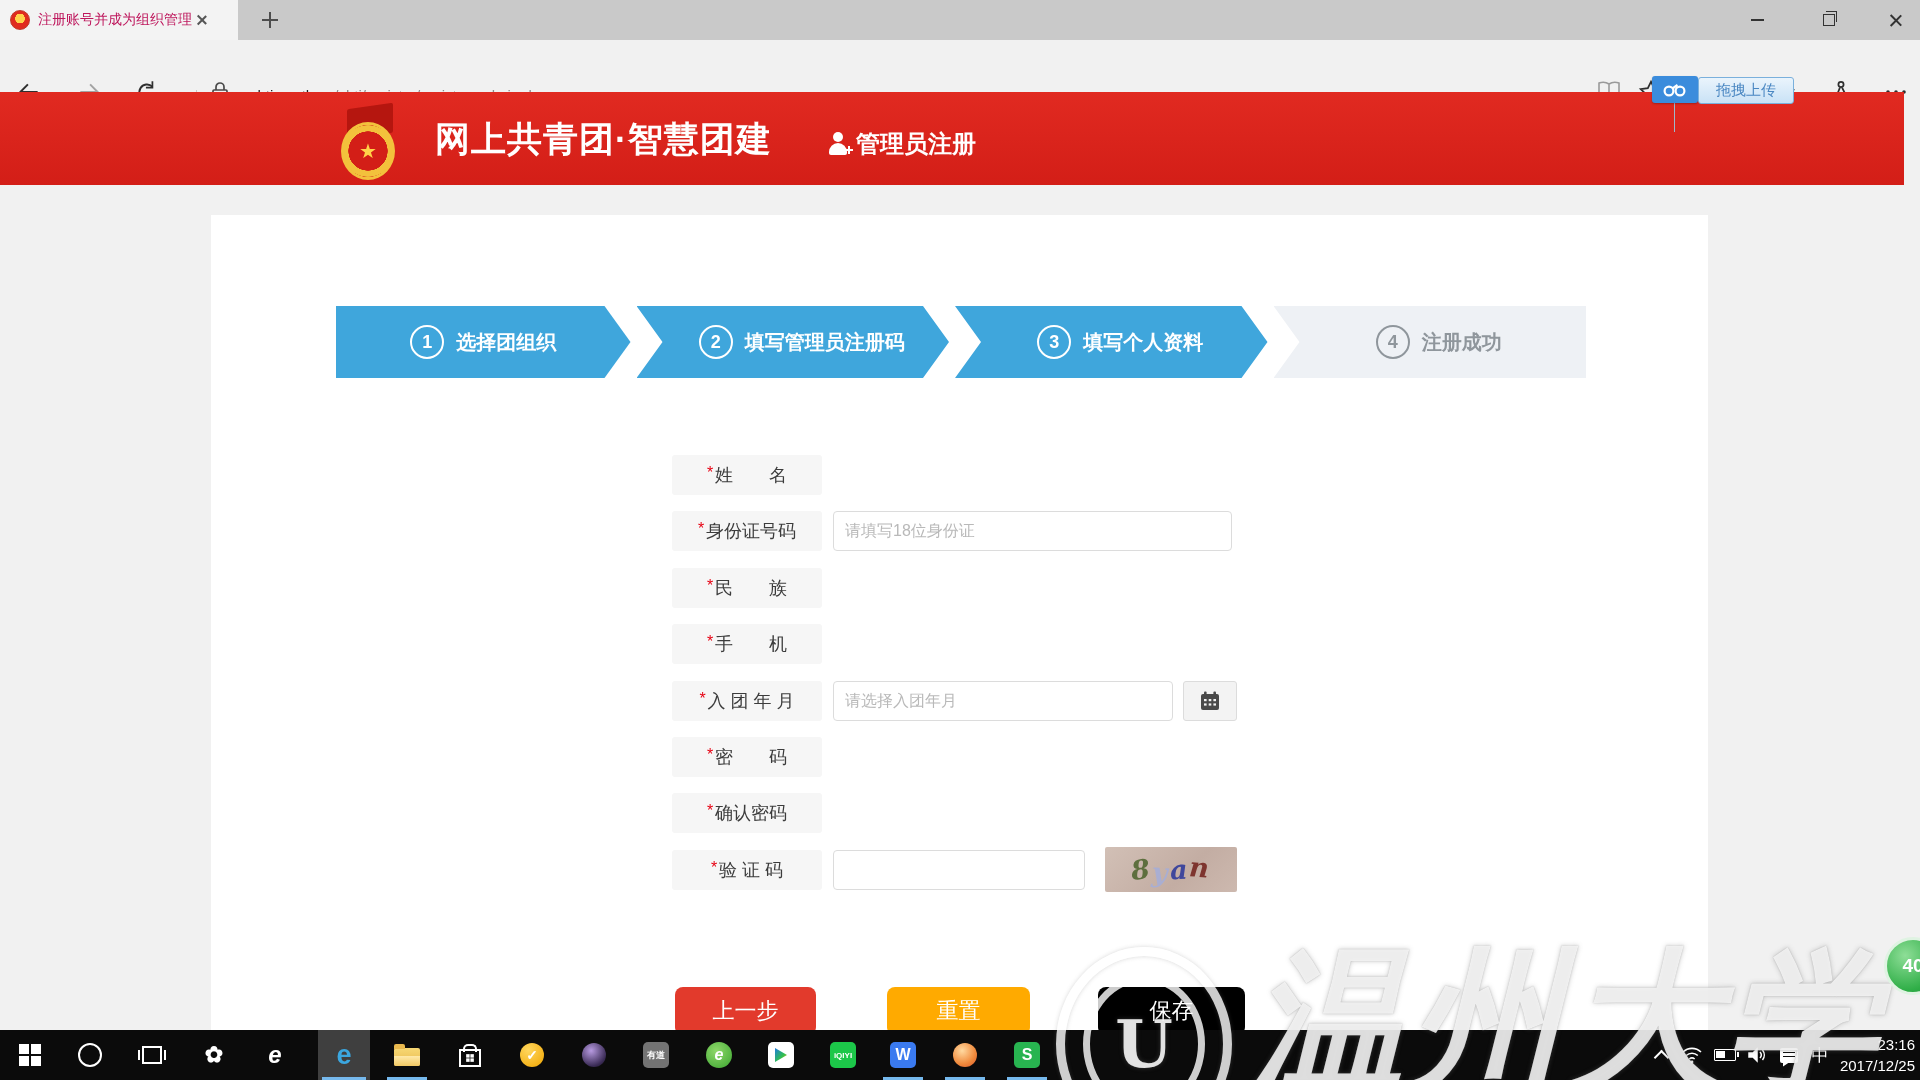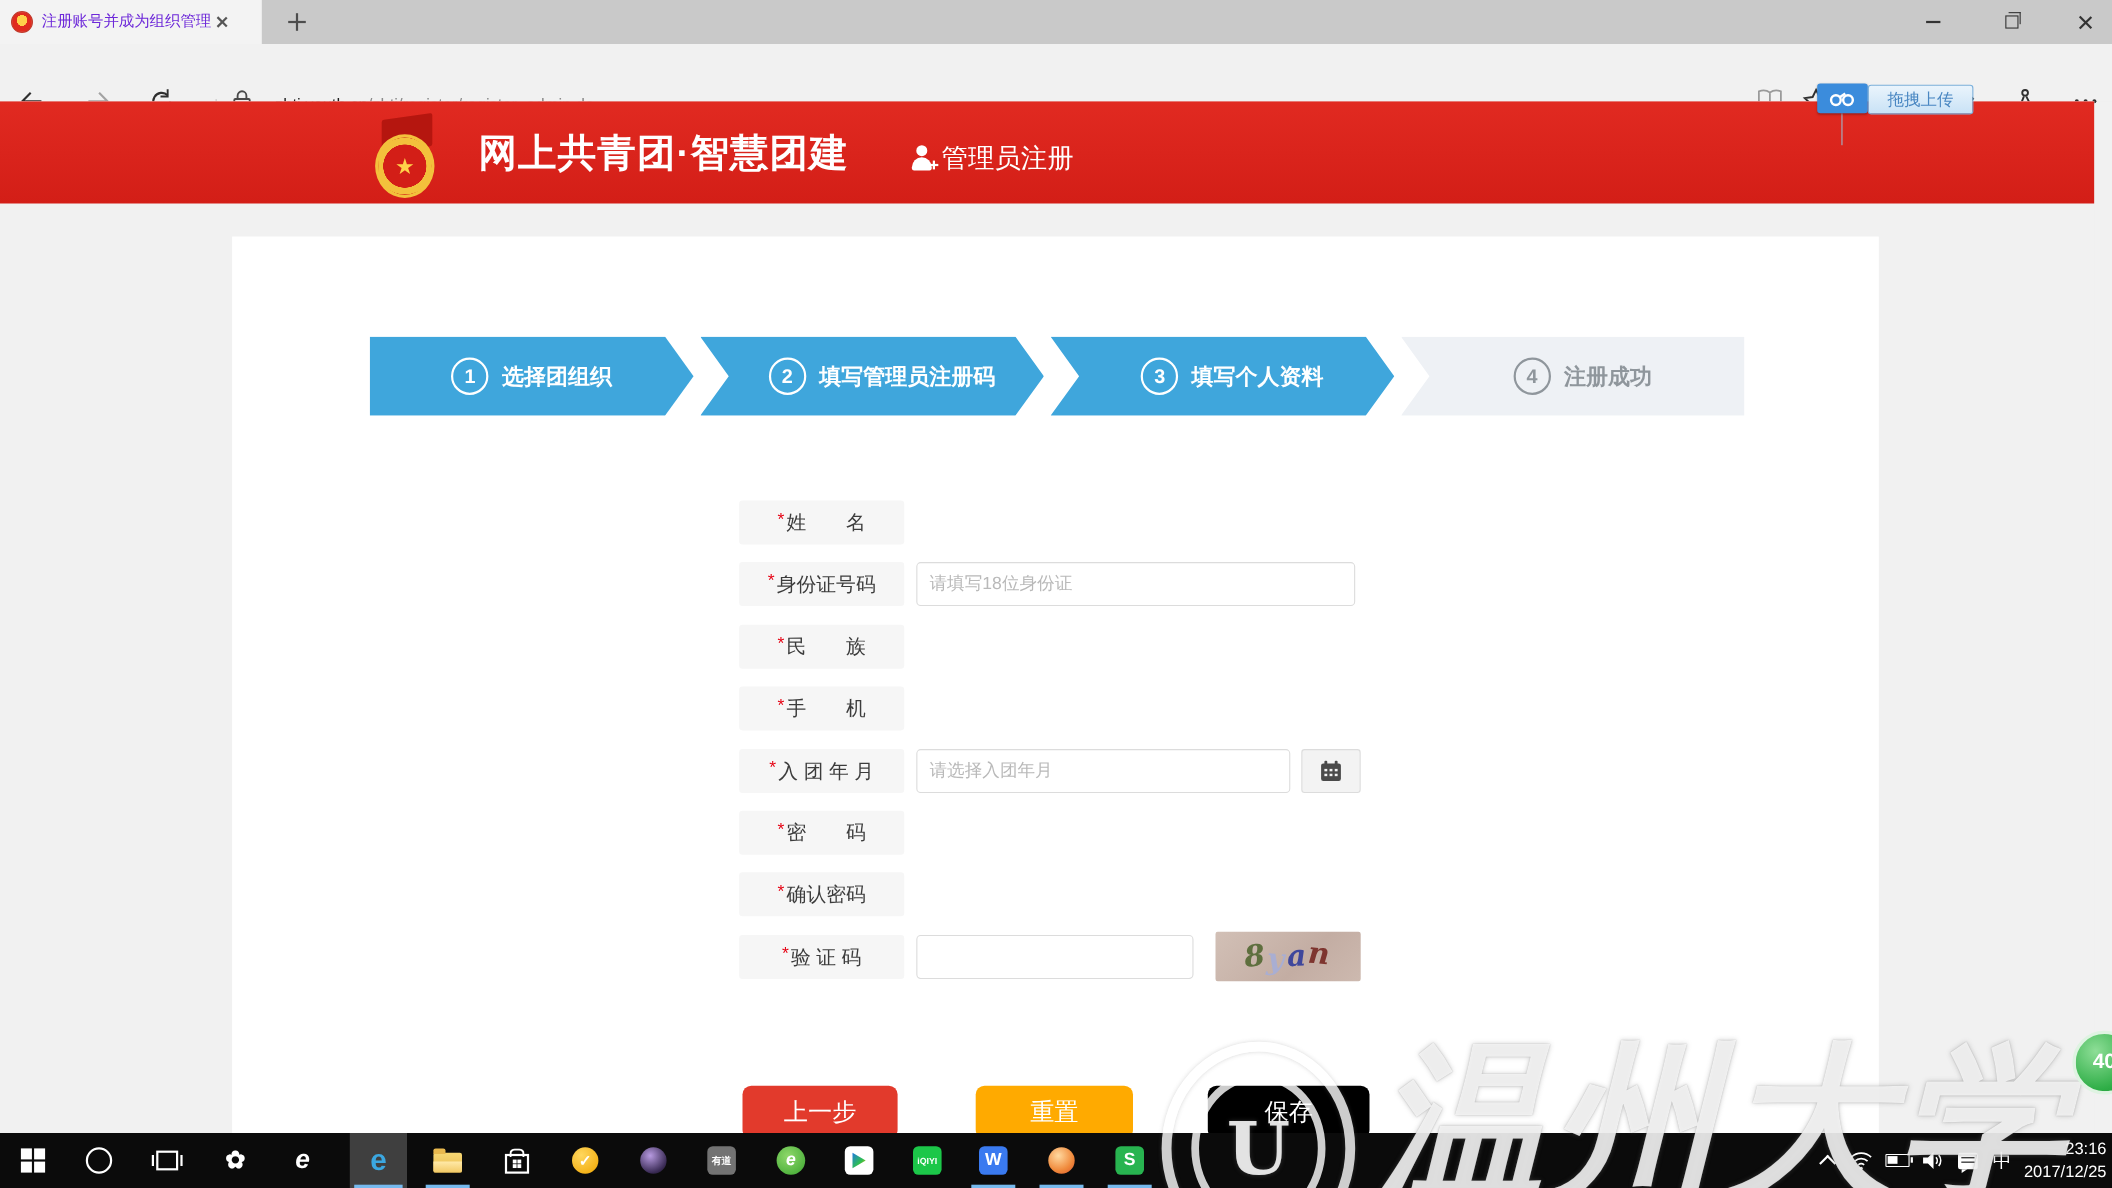--- a/index.html
+++ b/index.html
@@ -6,21 +6,21 @@
   .screen{position:relative;width:1920px;height:1080px;overflow:hidden;
           font-family:"Liberation Sans",sans-serif;background:#f1f1f1;}
 
   
   .tabbar{position:absolute;left:0;top:0;width:1920px;height:40px;background:#c9c9c9;}
   .tab{position:absolute;left:0;top:0;width:238px;height:40px;background:#f3f3f3;
        display:flex;align-items:center;padding:0 10px;box-sizing:border-box;}
   .favicon{width:18px;height:18px;border-radius:50%;flex:0 0 18px;
            background:radial-gradient(circle at 50% 42%,#ffd24a 0 35%,#e02b1e 36% 100%);
            border:1px solid #c0392b;}
-  .tab-title{margin-left:8px;font-size:14px;color:#6d28d9;white-space:nowrap;overflow:hidden;width:158px;}
+  .tab-title{margin-left:8px;font-size:14px;color:#be185d;white-space:nowrap;overflow:hidden;width:158px;}
   .xicon{position:relative;width:12px;height:12px;display:inline-block;}
   .xicon::before,.xicon::after{content:"";position:absolute;left:5px;top:0;width:1.5px;height:12px;background:#555;}
   .xicon::before{transform:rotate(45deg);} .xicon::after{transform:rotate(-45deg);}
   .plusicon{position:absolute;left:262px;top:12px;width:16px;height:16px;}
   .plusicon::before{content:"";position:absolute;left:0;top:7px;width:16px;height:2px;background:#4d4d4d;}
   .plusicon::after{content:"";position:absolute;left:7px;top:0;width:2px;height:16px;background:#4d4d4d;}
   .win-btn{position:absolute;top:0;width:46px;height:40px;display:flex;align-items:center;justify-content:center;}
   .win-min i{width:13px;height:0;border-top:2px solid #333;display:block;}
   .win-max i{width:10px;height:10px;border:1.6px solid #333;display:block;position:relative;background:#c9c9c9;}
   .win-max i::before{content:"";position:absolute;left:2px;top:-4px;width:10px;height:10px;border:1.6px solid #333;border-bottom:none;border-left:none;}
@@ -44,21 +44,21 @@
   .viewport{position:absolute;left:0;top:92px;width:1904px;height:938px;background:#f1f1f1;overflow:hidden;}
   .site-header{position:absolute;left:0;top:0;width:1904px;height:93px;
     background:linear-gradient(180deg,#e12a21,#d31e17);}
   .emblem{position:absolute;left:341px;top:14px;width:54px;height:72px;}
   .emblem .flag{position:absolute;left:6px;top:0;width:46px;height:30px;background:#b5160f;transform:skewY(-8deg);border-radius:2px;}
   .emblem .ring{position:absolute;left:0;top:16px;width:48px;height:52px;border-radius:50%;
     background:radial-gradient(circle,#d31e17 0 55%,#f3c13c 56% 72%,#d31e17 73%);
     border:3px solid #f3c13c;display:flex;align-items:center;justify-content:center;color:#ffd24a;font-size:20px;}
   .site-title{position:absolute;left:435px;top:24px;font-size:35px;font-weight:bold;color:#fff;letter-spacing:1px;}
   .admin-reg{position:absolute;left:828px;top:36px;display:flex;align-items:center;color:#fff;}
-  .admin-reg .txt{font-size:24px;font-weight:normal;}
+  .admin-reg .txt{font-size:24px;font-weight:bold;}
   .person{position:relative;width:22px;height:24px;margin-right:6px;}
   .person::before{content:"";position:absolute;left:5px;top:0;width:10px;height:10px;border-radius:50%;background:#fff;}
   .person::after{content:"";position:absolute;left:1px;top:11px;width:18px;height:12px;border-radius:9px 9px 2px 2px;background:#fff;}
   .person .plus{position:absolute;right:-3px;bottom:2px;width:8px;height:8px;}
   .person .plus::before{content:"";position:absolute;left:0;top:3px;width:8px;height:2px;background:#fff;}
   .person .plus::after{content:"";position:absolute;left:3px;top:0;width:2px;height:8px;background:#fff;}
 
   .card{position:absolute;left:211px;top:123px;width:1497px;height:815px;background:#fff;}
 
   .steps{position:absolute;left:125px;top:91px;width:1250px;height:72px;display:flex;gap:6px;}

